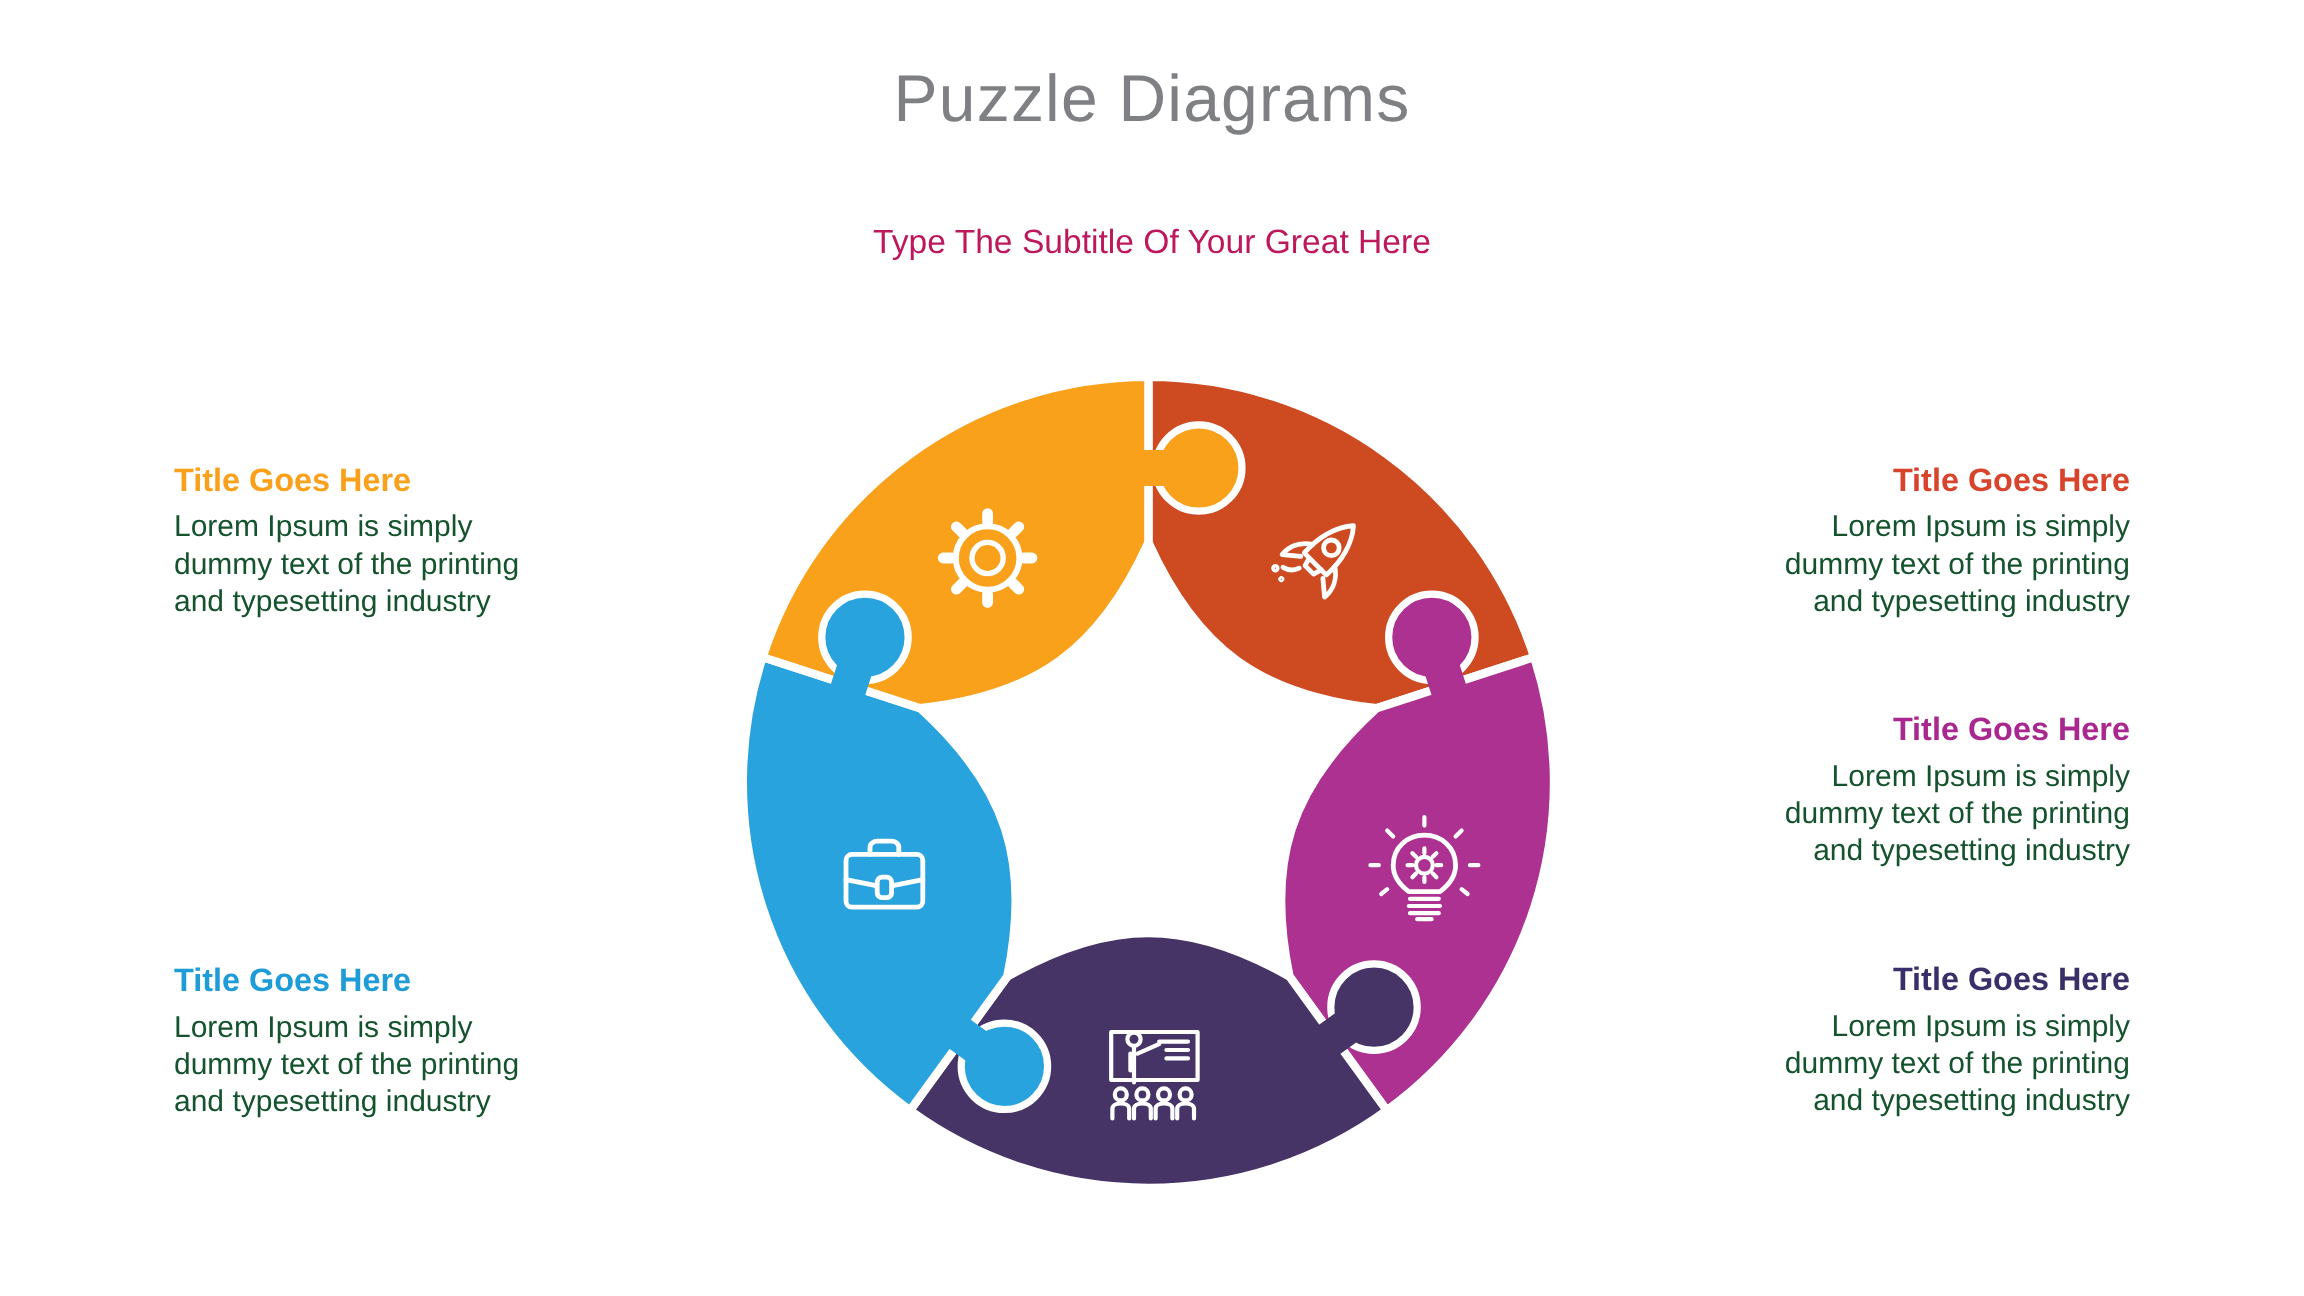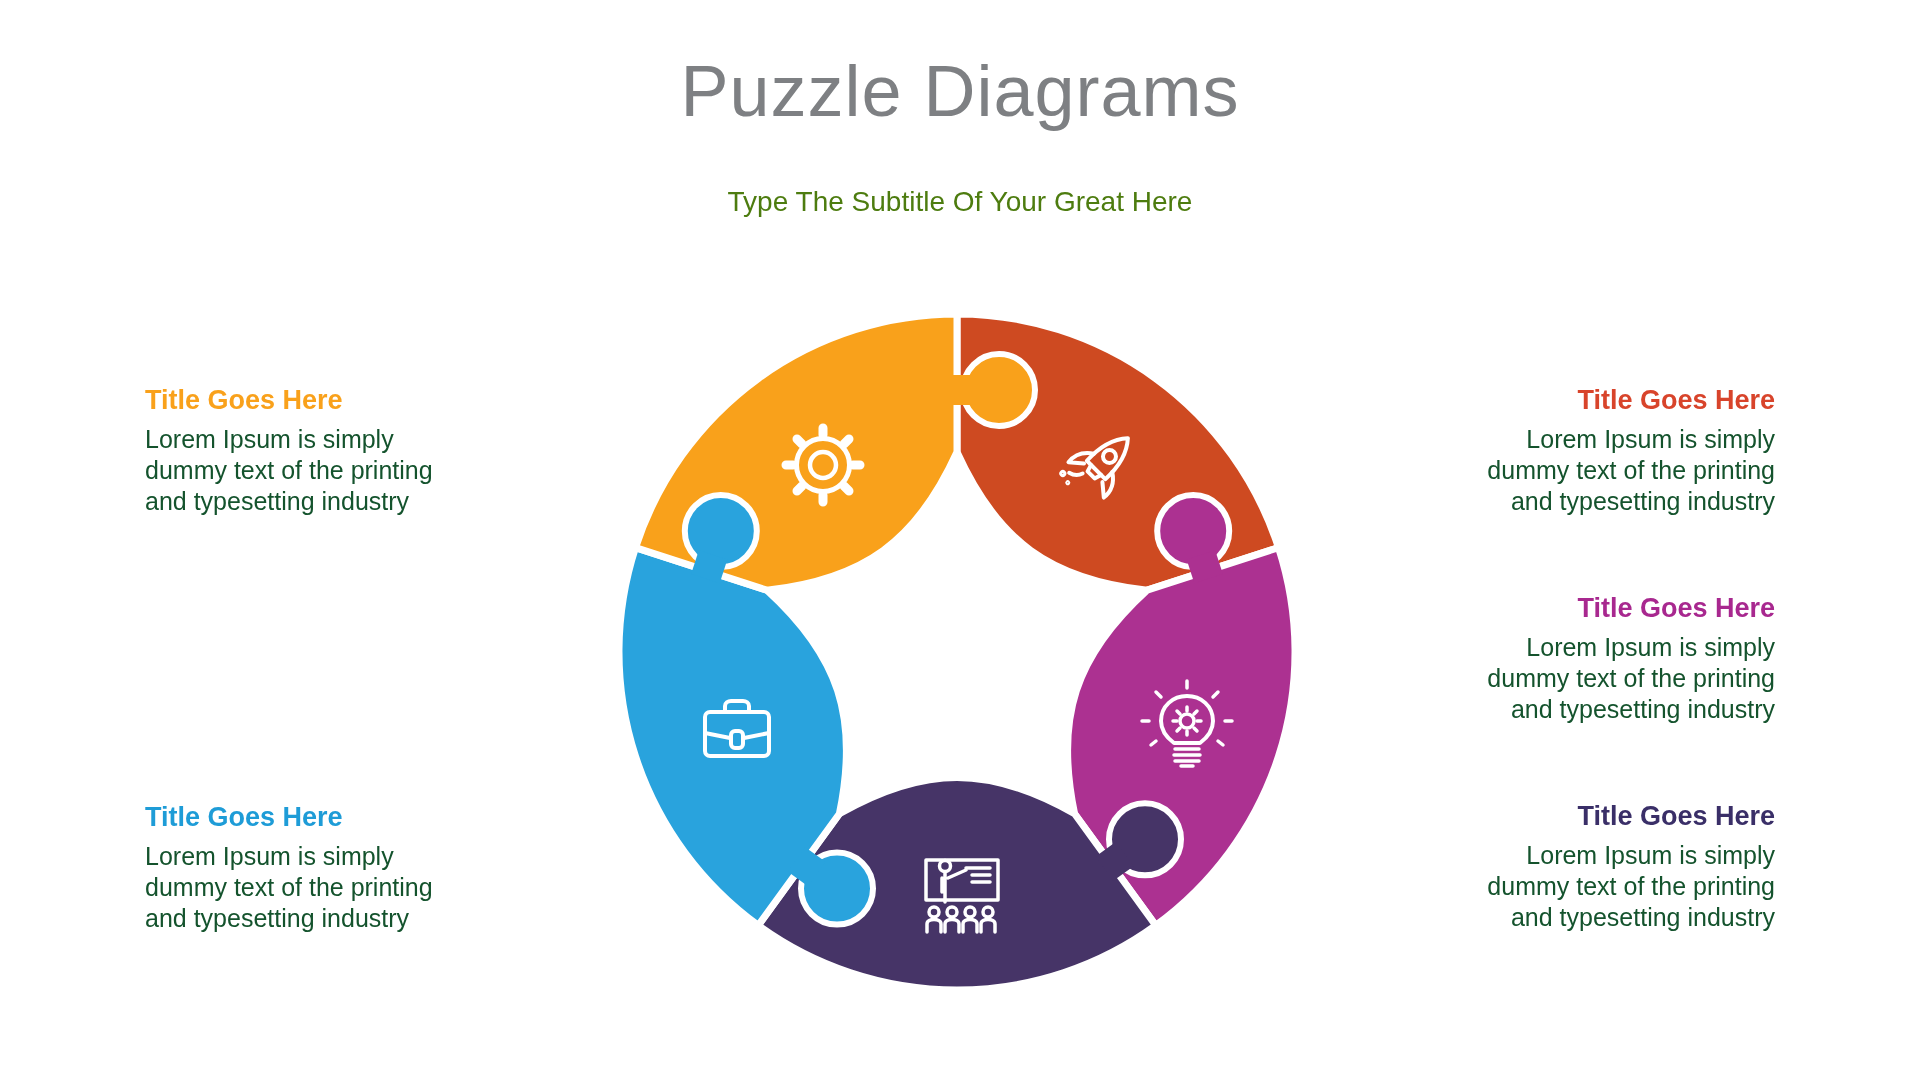--- a/index.html
+++ b/index.html
@@ -2,21 +2,21 @@
 <html><head>
 <meta charset="utf-8">
 <style>
   html,body{margin:0;padding:0;background:#ffffff;}
   .stage{
     position:relative;width:1920px;height:1080px;background:#ffffff;overflow:hidden;
     font-family:"Liberation Sans", sans-serif;
   }
   .page-title{
     position:absolute;top:54px;left:0;width:100%;text-align:center;
-    font-size:72px;font-weight:400;line-height:1.05;letter-spacing:1px;
+    font-size:55px;font-weight:400;line-height:1.05;letter-spacing:1px;
   }
   .page-subtitle{
     position:absolute;top:186px;left:0;width:100%;text-align:center;
     font-size:28px;font-weight:400;
   }
   .tblock{position:absolute;display:flex;align-items:flex-start;}
   .tblock .bar{width:9px;flex:none;}
   .tblock.left{left:110px;}
   .tblock.left .bar{margin-right:26px;}
   .tblock.right{right:110px;flex-direction:row-reverse;text-align:right;}
@@ -26,21 +26,21 @@
   .tbody{font-size:25px;line-height:31px;color:#14532d;}
   .puzzle-wrap{position:absolute;left:612px;top:307px;width:690px;height:690px;}
   svg{display:block;}
 </style>
 </head>
 <body>
 
 <div class="stage">
 
   <div class="page-title" style="color: rgb(126, 128, 131);">Puzzle Diagrams</div>
-  <div class="page-subtitle" style="color: #4d7c0f;">Type The Subtitle Of Your Great Here</div>
+  <div class="page-subtitle" style="color: #be185d;">Type The Subtitle Of Your Great Here</div>
 
   <div class="tblock left" style="top:383px">
     <div class="bar" style="background: rgb(249, 161, 27);"></div>
     <div class="tcontent">
       <div class="ttitle" style="color: rgb(249, 161, 27);">Title Goes Here</div>
       <div class="tbody">
         <div>Lorem Ipsum is simply</div>
         <div>dummy text of the printing</div>
         <div>and typesetting industry</div>
       </div>

